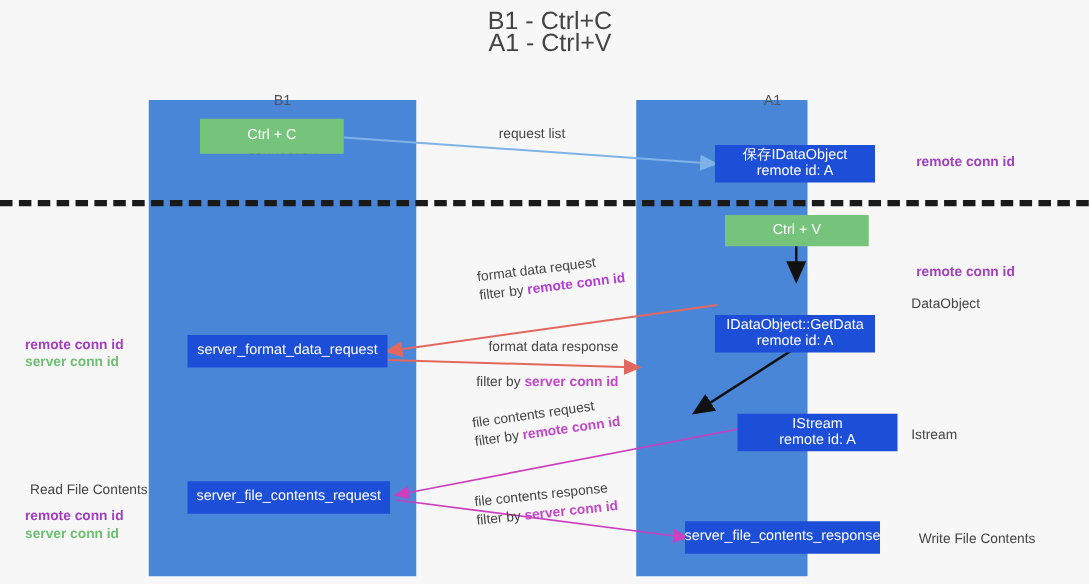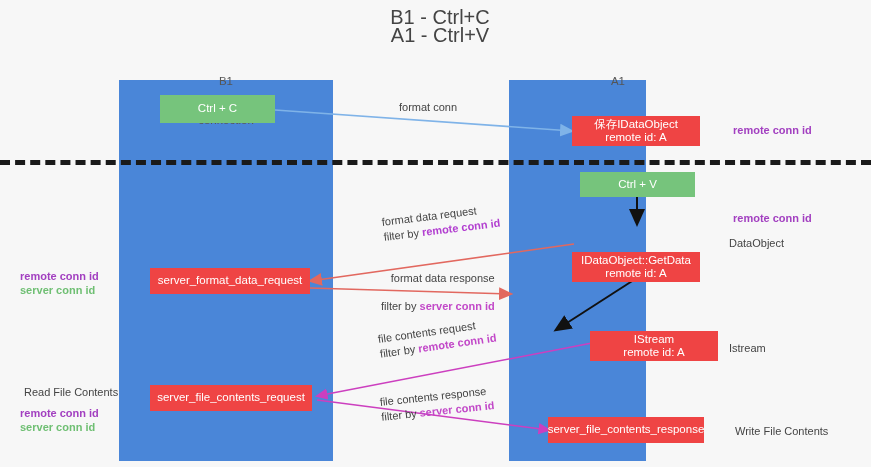--- a/index.html
+++ b/index.html
@@ -54,21 +54,21 @@
     align-items: center;
     justify-content: center;
     color: #ffffff;
     font-size: 11.5px;
     line-height: 13.5px;
     text-align: right;
     white-space: pre;
     padding: 2px 4px;
   }
   .box-green { background: #76c47c; }
-  .box-orange { background: #ef4444; }
+  .box-orange { background: #1d4ed8; }
 
   
   .edge-label {
     font-size: 11px;
     color: #444;
     white-space: nowrap;
     line-height: 15px;
   }
   .edge-label .hl-purple { color: #b23fd0; font-weight: bold; }
   .edge-label .hl-magenta { color: #c248c8; font-weight: bold; }
@@ -162,21 +162,21 @@
   </div>
 
 
   <div class="abs box box-orange" style="left:590px; top:331px; width:128px; height:30px;">
     <span>IStream</span>
     <span>remote id: A</span>
   </div>
 
   <div class="abs box box-orange" style="left:548px; top:417px; width:156px; height:26px;">server_file_contents_response</div>
 
-  <div class="abs edge-label" style="left:399px; top:100px;">format conn</div>
+  <div class="abs edge-label" style="left:399px; top:100px;">request list</div>
 
   <div class="abs edge-label" style="left:381px; top:215px; transform:rotate(-7deg); transform-origin:left top;">
     <div>format data request</div>
     <div>
       <span>filter by </span><span class="hl-purple">remote conn id</span>
     </div>
   </div>
 
   <div class="abs edge-label" style="left:381px; top:271px;text-align:right;">
     <div>format data response</div>

